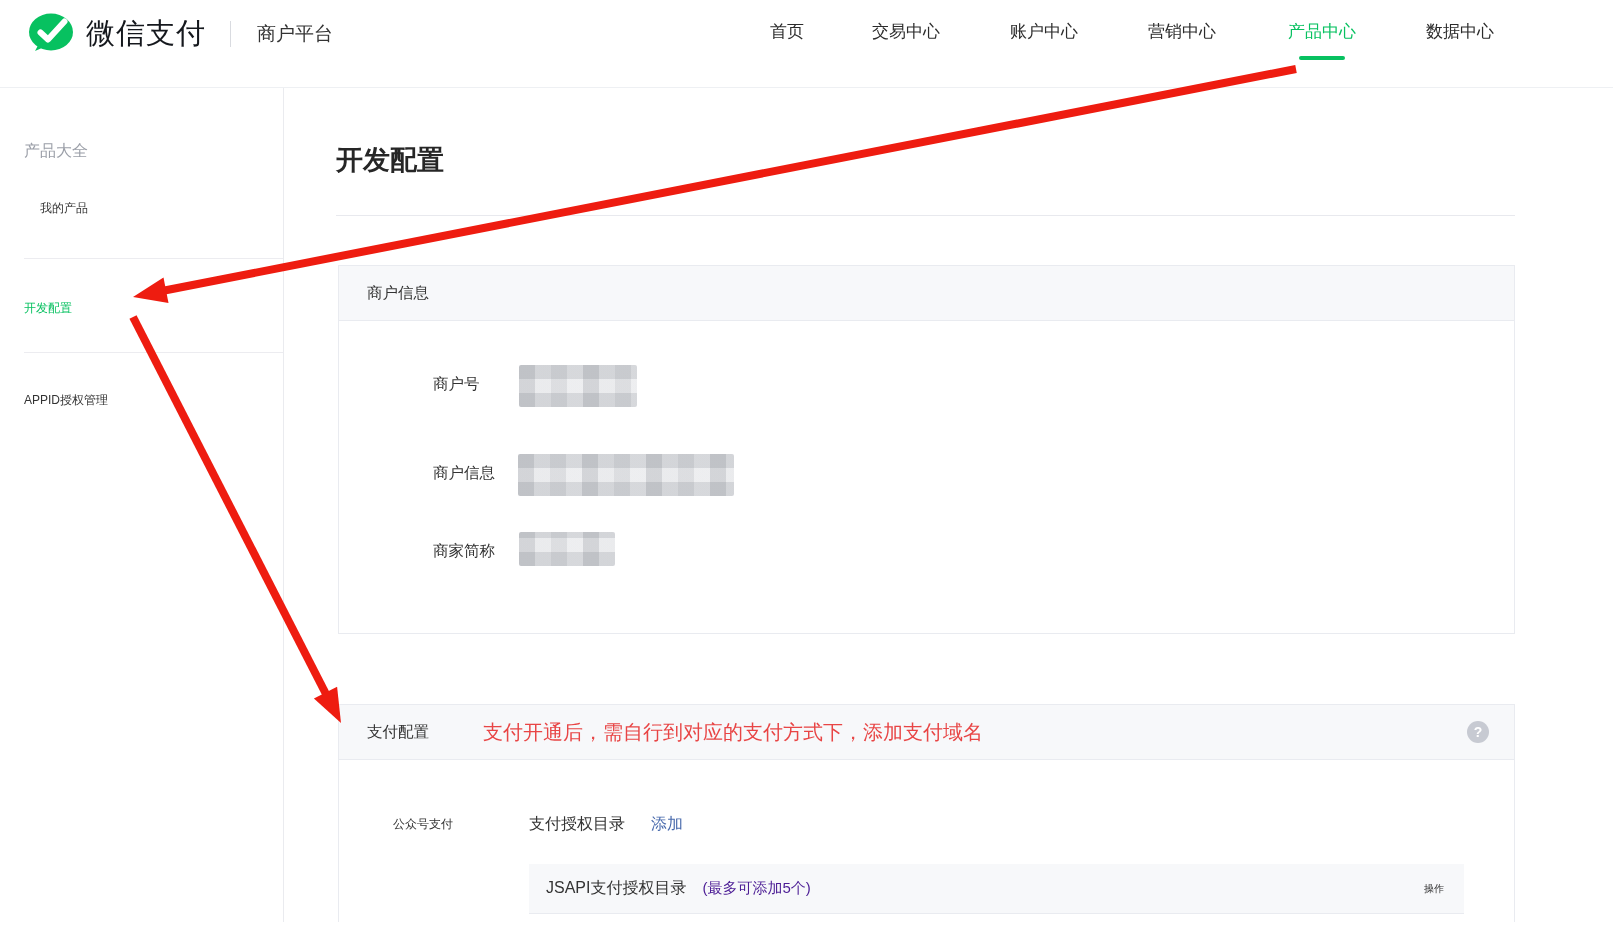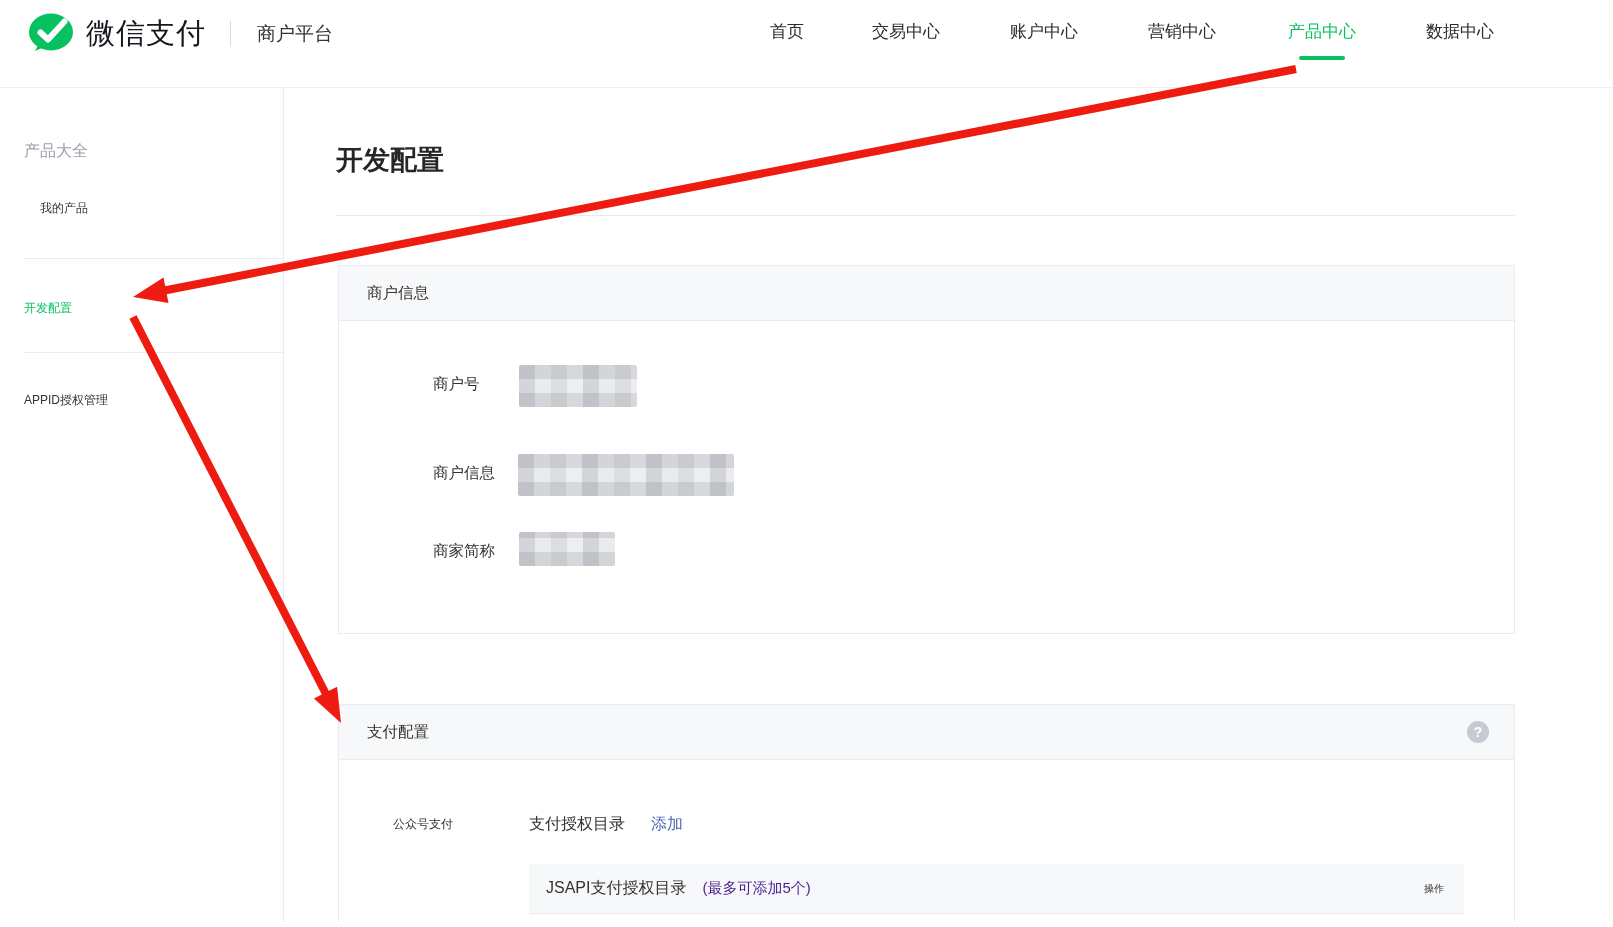--- a/index.html
+++ b/index.html
@@ -108,20 +108,21 @@
     <div class="mosaic" style="left:180px;top:99px;width:118px;height:42px;"></div>
     <div class="field-label" style="top:207px;">商户信息</div>
     <div class="mosaic" style="left:179px;top:188px;width:216px;height:42px;"></div>
     <div class="field-label" style="top:285px;">商家简称</div>
     <div class="mosaic" style="left:180px;top:266px;width:96px;height:34px;"></div>
   </div>
 
   <div class="card" id="card-payment">
     <div class="card-header">
       <span class="card-header-title">支付配置</span>
+      <span class="pay-annotation">支付开通后，需自行到对应的支付方式下，添加支付域名</span>
       <span class="help-circle">?</span>
     </div>
     <div class="pay-row-label">公众号支付</div>
     <div class="dir-label">支付授权目录</div>
     <div class="add-link">添加</div>
     <div class="jsapi-band">
       <span class="jsapi-title">JSAPI支付授权目录</span>
       <span class="jsapi-hint">(最多可添加5个)</span>
       <span class="jsapi-action">操作</span>
     </div>

